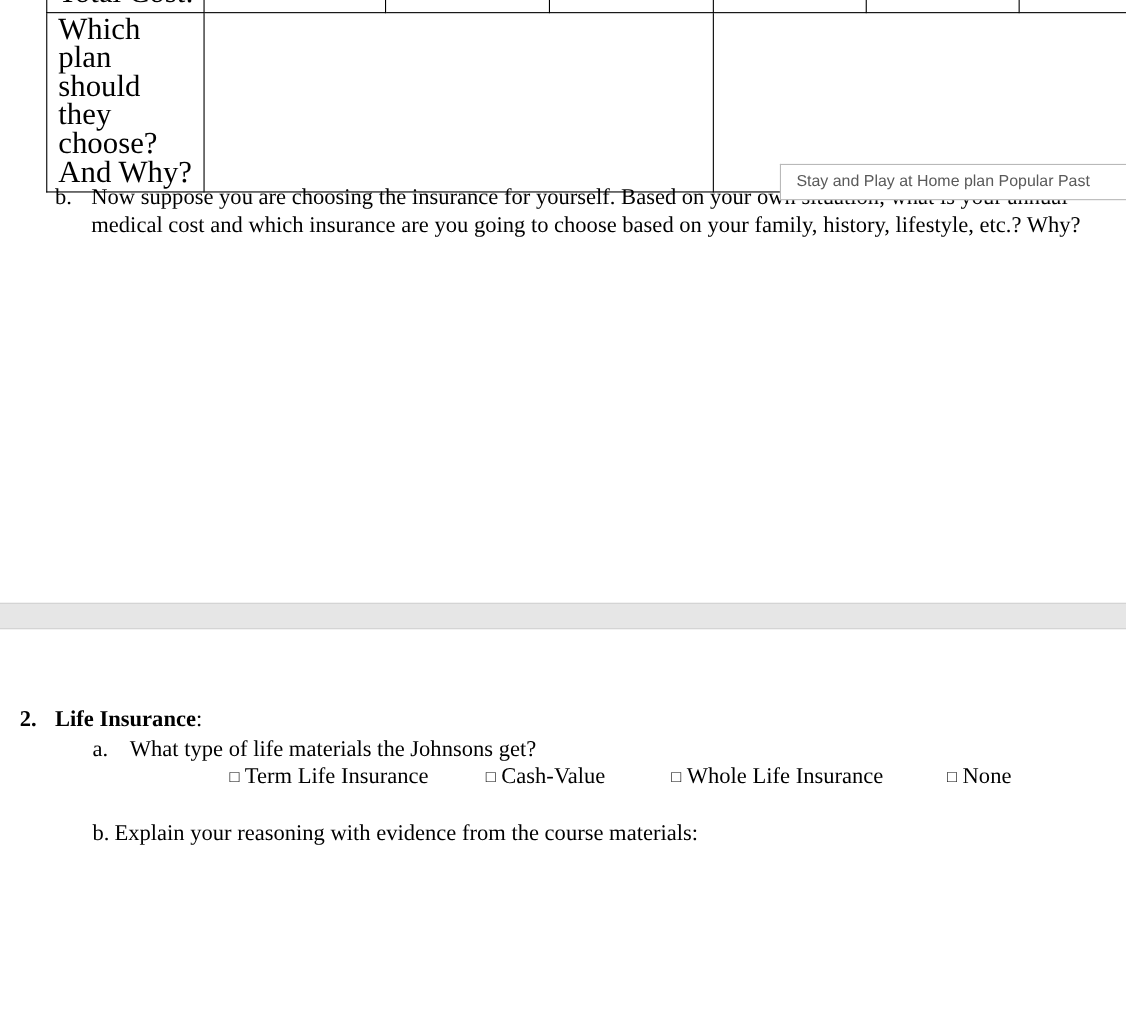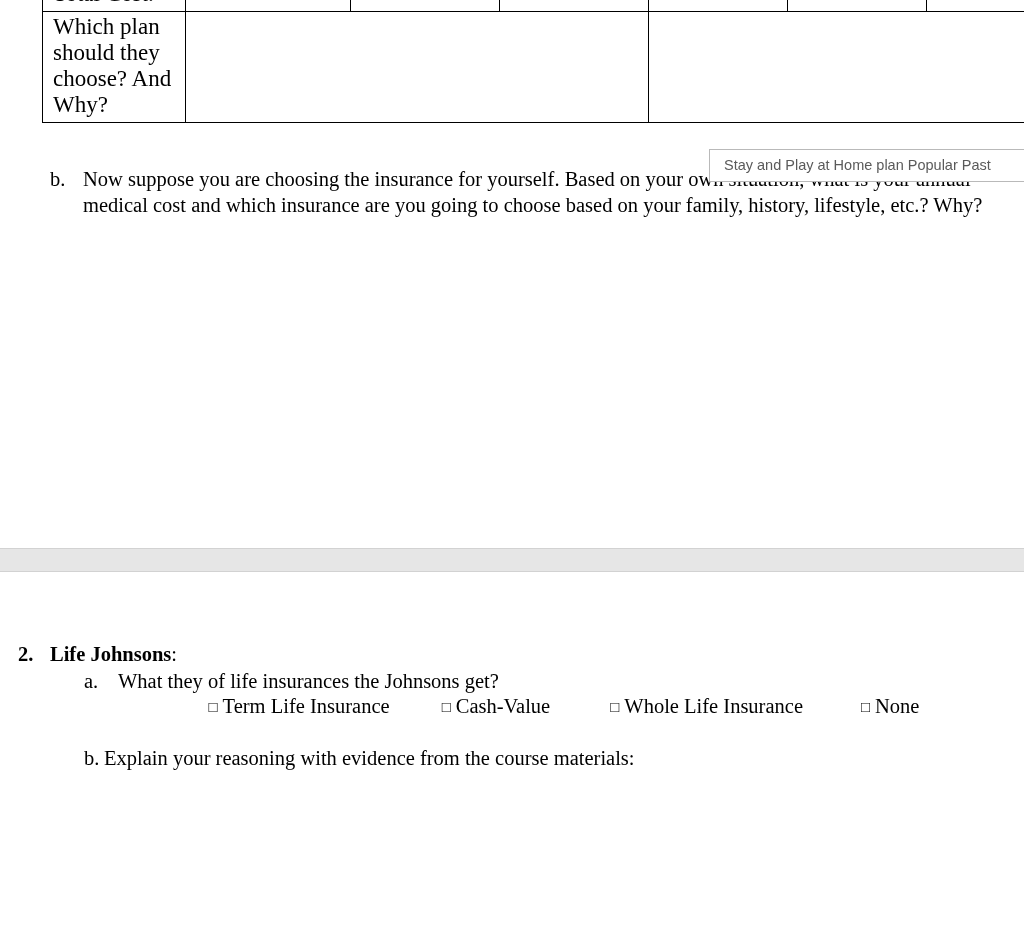--- a/index.html
+++ b/index.html
@@ -33,21 +33,21 @@
     left: 42px;
     top: -22px;
     width: 960px;
     border-collapse: collapse;
     table-layout: fixed;
   }
   .wk-table td {
     border: 1px solid #000000;
     vertical-align: top;
     padding: 2px 6px 4px 10px;
-    font-size: 23px;
+    font-size: 28px;
     line-height: 26px;
     height: 22px;
   }
   .wk-table td.label-cell {
     width: 126px;
   }
   .wk-table tr.row-total td {
     height: 20px;
   }
   .wk-table tr.row-choose td {
@@ -227,26 +227,26 @@
   </div>
 
 </div>
 
 <div class="page-gap"></div>
 
 <div id="page-two">
 
   <div class="q2">
     <span class="q2-num">2.</span>
-    <span class="q2-title"><span>Life Johnsons</span><span class="q2-colon">:</span></span>
+    <span class="q2-title"><span>Life Insurance</span><span class="q2-colon">:</span></span>
   </div>
 
   <div class="q2a">
     <span class="q2a-marker">a.</span>
-    <span class="q2a-text">What they of life insurances the Johnsons get?</span>
+    <span class="q2a-text">What type of life materials the Johnsons get?</span>
   </div>
 
   <div class="choices">
     <span class="choice"><span class="cb">□</span><span>Term Life Insurance</span></span><span class="sp1"></span><span class="choice"><span class="cb">□</span><span>Cash-Value</span></span><span class="sp2"></span><span class="choice"><span class="cb">□</span><span>Whole Life Insurance</span></span><span class="sp3"></span><span class="choice"><span class="cb">□</span><span>None</span></span>
   </div>
 
   <div class="q2b">
     <span class="q2b-marker">b.</span>
     <span class="q2b-text">Explain your reasoning with evidence from the course materials:</span>
   </div>

